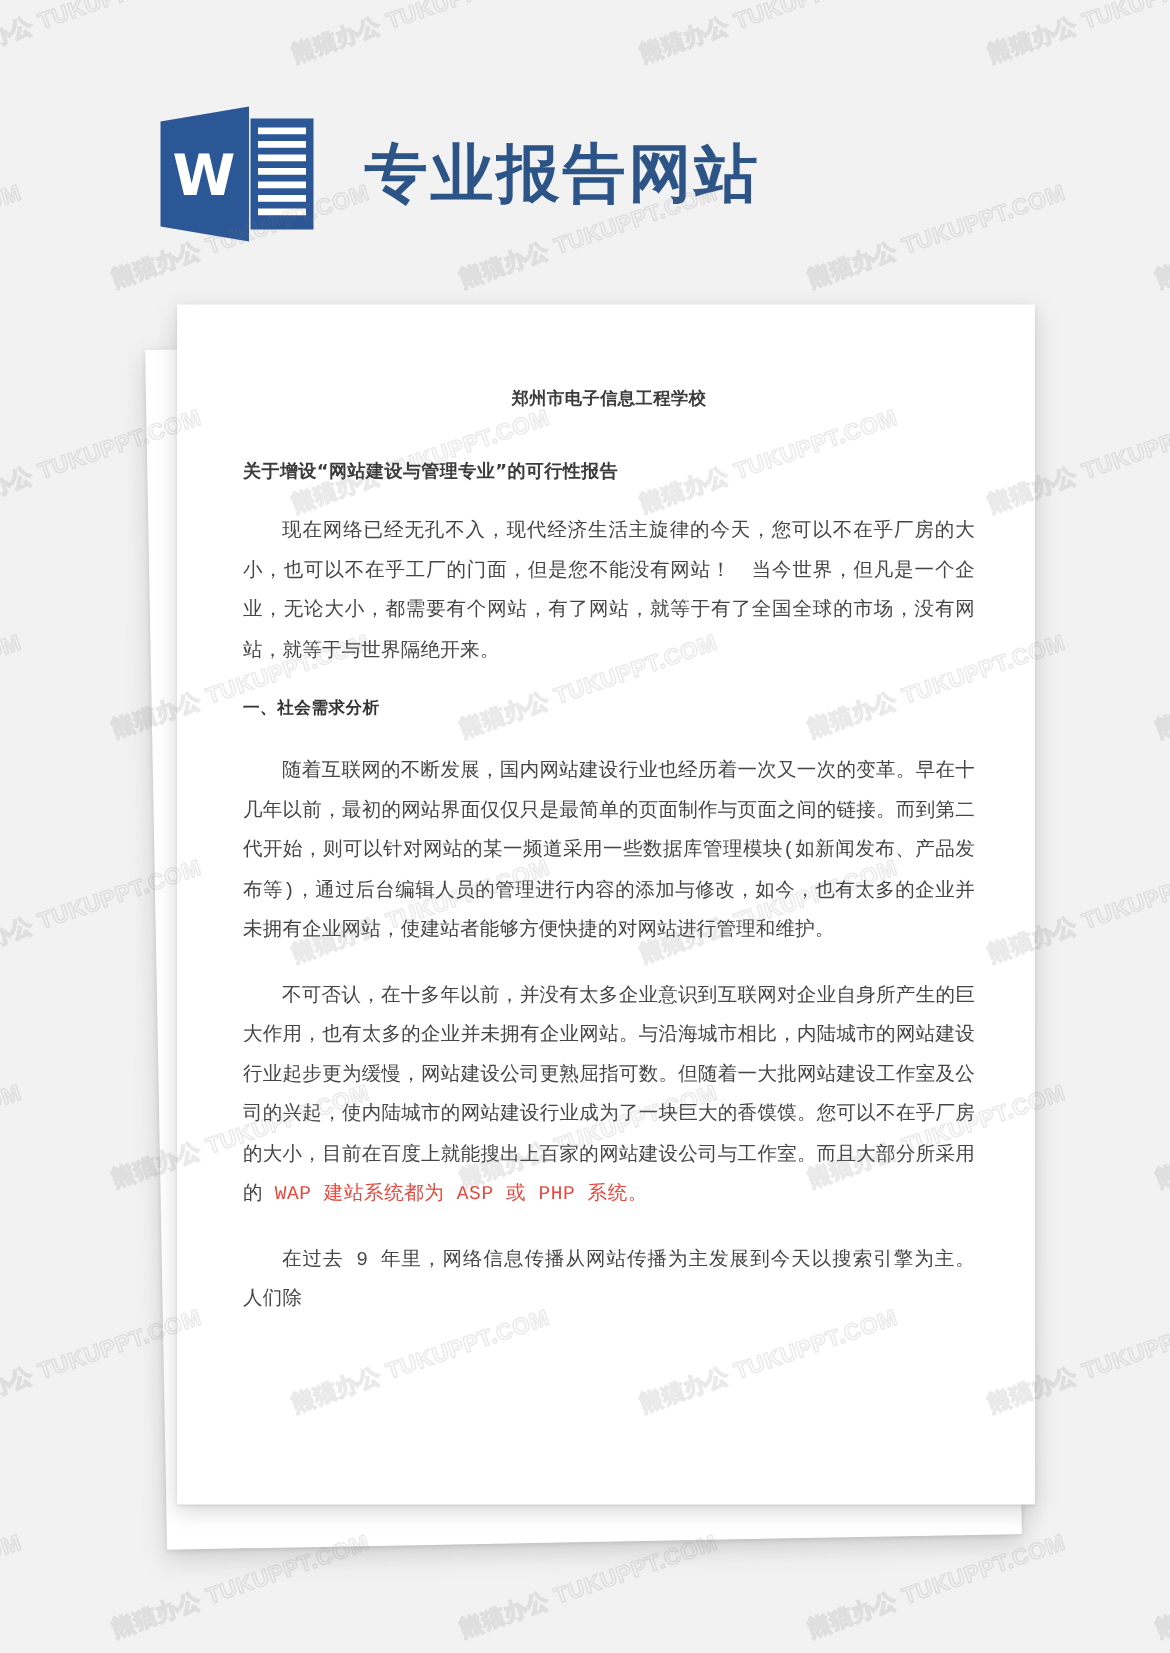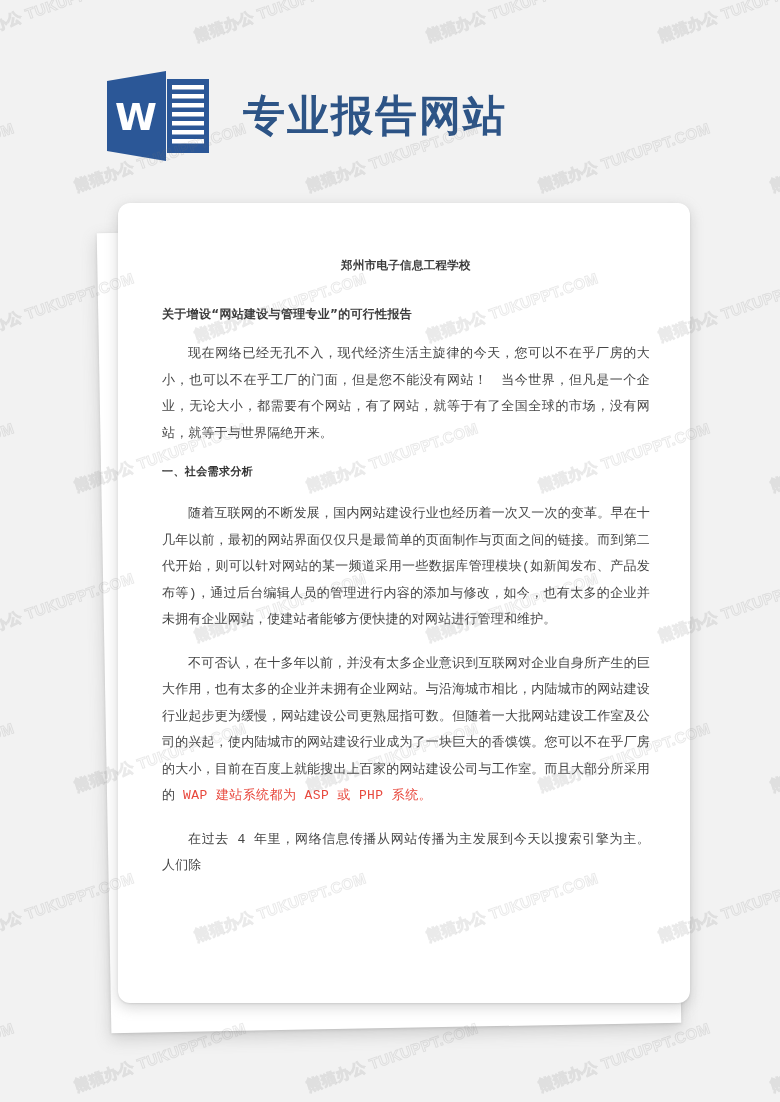--- a/index.html
+++ b/index.html
@@ -92,21 +92,20 @@
   .sheet-front {
     position: absolute;
     left: 118px;
     top: 203px;
     width: 572px;
     height: 800px;
     background: #ffffff;
     box-shadow: 0 4px 14px rgba(130,130,130,0.33),
                 0 1px 2px rgba(130,130,130,0.22);
     overflow: hidden;
-    border-radius: 12px;
   }
 
   
   .doc {
     position: absolute;
     left: 0; top: 0;
     width: 572px;
     height: 800px;
     padding: 0;
     box-sizing: border-box;
@@ -175,21 +174,21 @@
 
         <div class="doc-title" id="doc-title-el">郑州市电子信息工程学校</div>
 
         <div class="doc-subtitle" id="doc-subtitle-el">关于增设“网站建设与管理专业”的可行性报告</div>
 
         <div id="doc-body">
             <p class="para">现在网络已经无孔不入，现代经济生活主旋律的今天，您可以不在乎厂房的大小，也可以不在乎工厂的门面，但是您不能没有网站！　当今世界，但凡是一个企业，无论大小，都需要有个网站，有了网站，就等于有了全国全球的市场，没有网站，就等于与世界隔绝开来。</p>
             <div class="section-heading">一、社会需求分析</div>
             <p class="para">随着互联网的不断发展，国内网站建设行业也经历着一次又一次的变革。早在十几年以前，最初的网站界面仅仅只是最简单的页面制作与页面之间的链接。而到第二代开始，则可以针对网站的某一频道采用一些数据库管理模块(如新闻发布、产品发布等)，通过后台编辑人员的管理进行内容的添加与修改，如今，也有太多的企业并未拥有企业网站，使建站者能够方便快捷的对网站进行管理和维护。</p>
             <p class="para"><span>不可否认，在十多年以前，并没有太多企业意识到互联网对企业自身所产生的巨大作用，也有太多的企业并未拥有企业网站。与沿海城市相比，内陆城市的网站建设行业起步更为缓慢，网站建设公司更熟屈指可数。但随着一大批网站建设工作室及公司的兴起，使内陆城市的网站建设行业成为了一块巨大的香馍馍。您可以不在乎厂房的大小，目前在百度上就能搜出上百家的网站建设公司与工作室。而且大部分所采用的 </span><span class="hl-red" style="color: rgb(232, 72, 61); margin-top: 48px;">WAP 建站系统都为 ASP 或 PHP 系统。</span></p>
-            <p class="para">在过去 4 年里，网络信息传播从网站传播为主发展到今天以搜索引擎为主。　人们除</p>
+            <p class="para">在过去 9 年里，网络信息传播从网站传播为主发展到今天以搜索引擎为主。　人们除</p>
           </div>
 
       </div>
     </div>
   </div>
 </div>
 
 <div class="header">
 
   <div class="word-logo">

